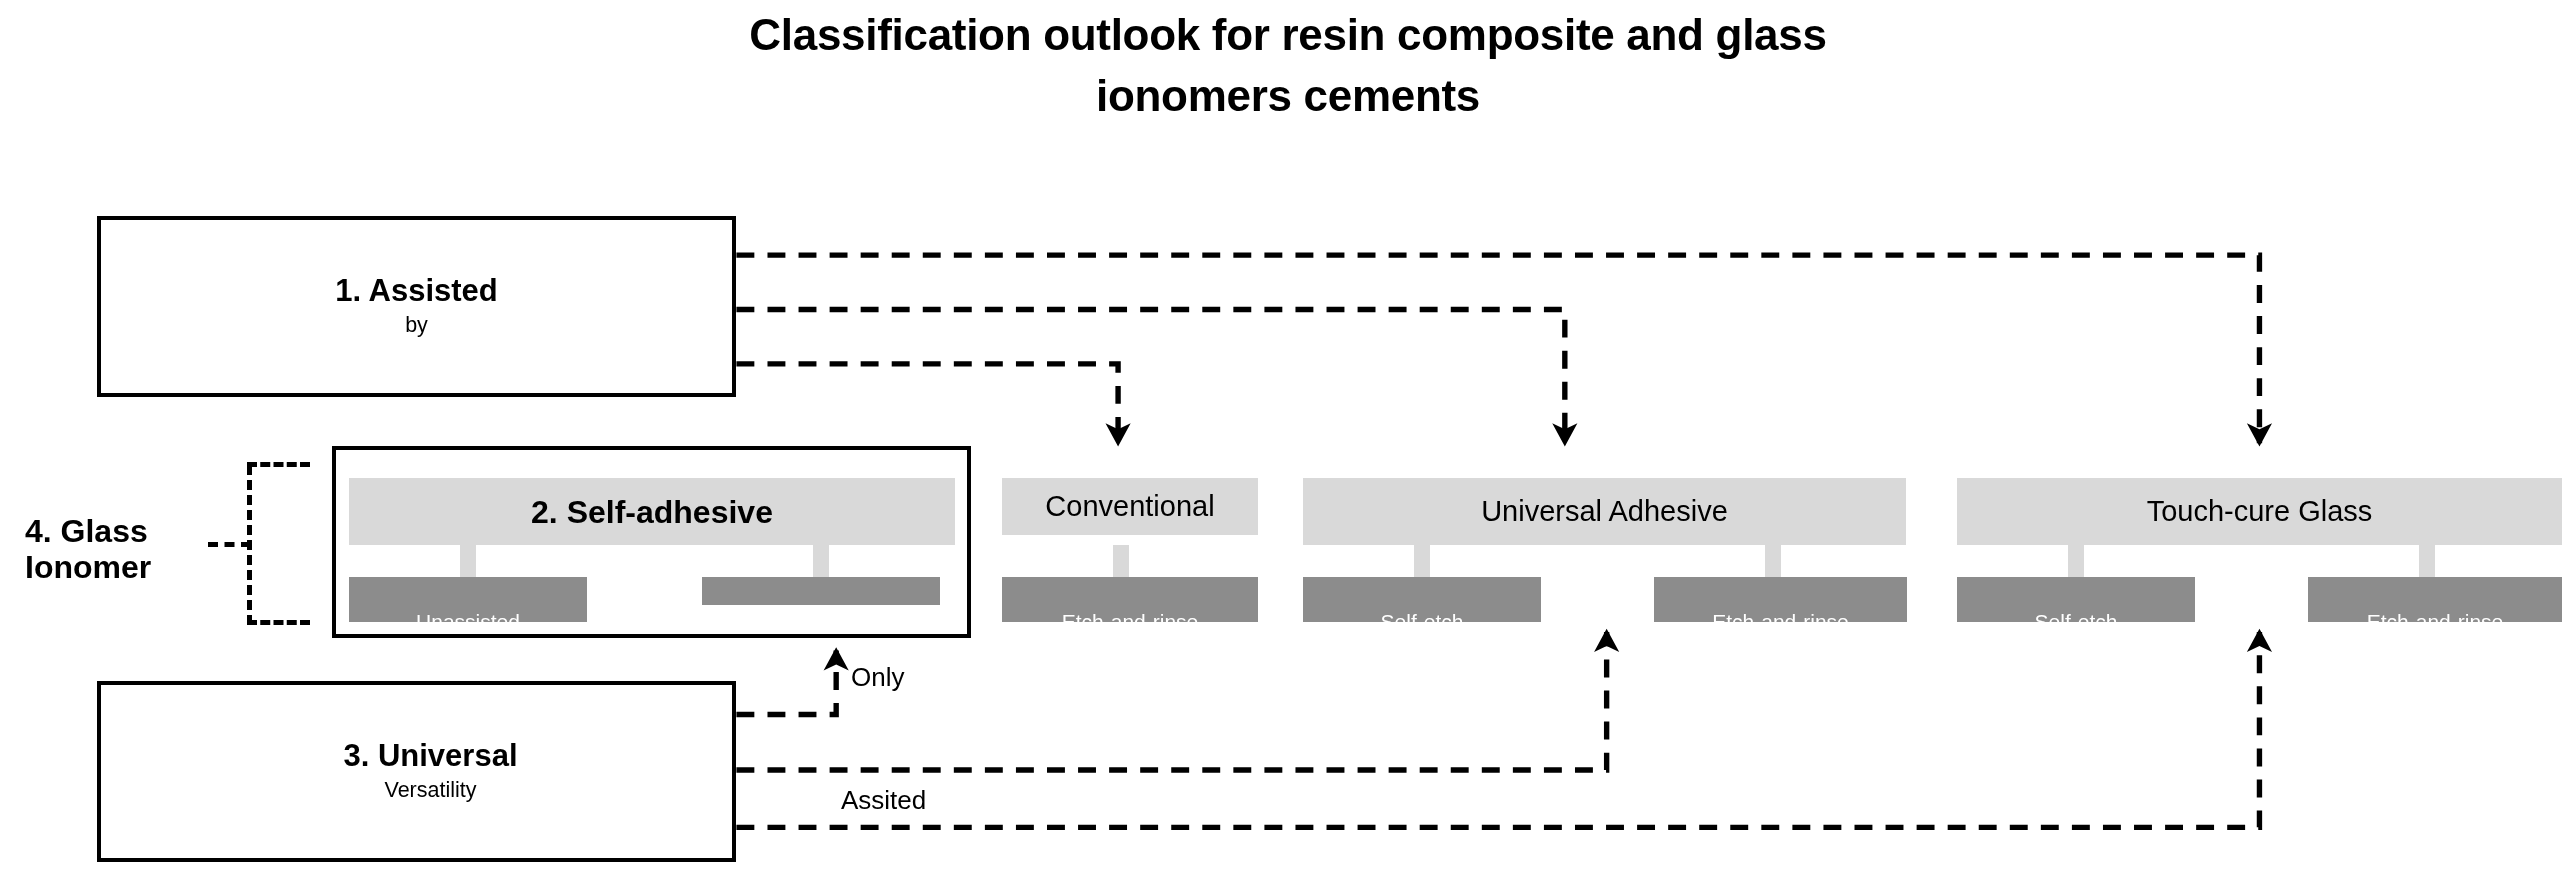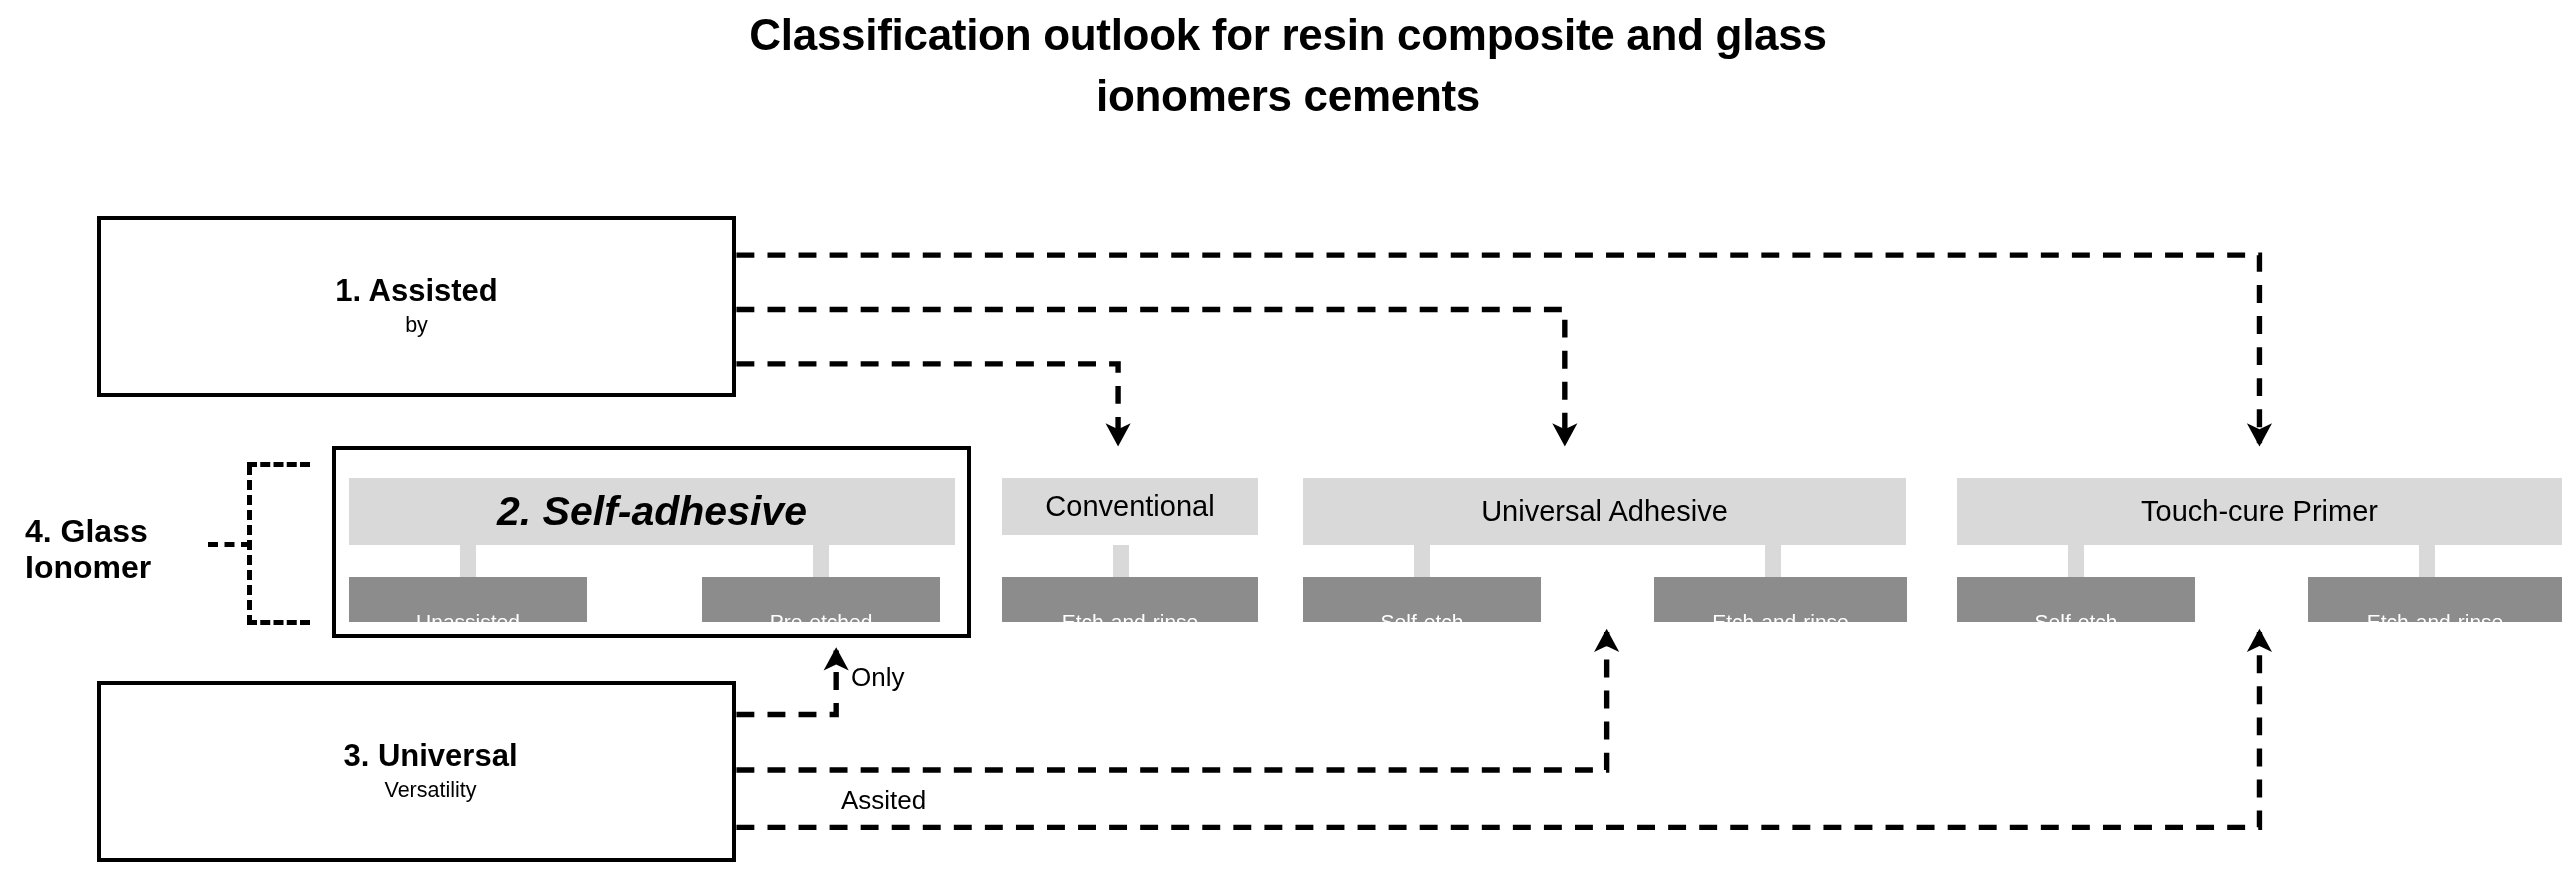--- a/index.html
+++ b/index.html
@@ -66,21 +66,21 @@
     justify-content:center;
     box-sizing:border-box;
   }
   .group .ghead .glabel{
     font-size:29px;
     line-height:1;
     text-align:center;
     color:#000000;
     white-space:nowrap;
   }
-  .group.bold .ghead .glabel{font-weight:bold;font-size:41px;font-style:italic;}
+  .group.bold .ghead .glabel{font-weight:bold;font-size:32px;}
   .group .gchild{
     position:absolute;
     background:#8c8c8c;
     display:flex;
     align-items:center;
     justify-content:center;
     box-sizing:border-box;
   }
   .group .gchild .clabel{
     font-size:21px;
@@ -173,21 +173,21 @@
 
   <div class="group bold" id="grp-selfadh" style="left:349px; top:478px; width:606px; height:143px;">
     <div class="ghead" style="width:606px; height:67px;">
       <span class="glabel">2. Self-adhesive</span>
     </div>
     <div class="gconn" style="left:111px; top:67px; width:15.5px; height:38px;"></div>
     <div class="gconn" style="left:464px; top:67px; width:15.5px; height:38px;"></div>
     <div class="gchild" style="left:0px; top:99px; width:238px; height:45px;">
       <span class="clabel">Unassisted</span>
     </div>
-    <div class="gchild" style="left:353px; top:99px; width:238px; height:45px;">
+    <div class="gchild" style="left:353px; top:99px; width:238px; height:28px;">
       <span class="clabel">Pre-etched</span>
     </div>
   </div>
 
   <div class="group" id="grp-conv" style="left:1002px; top:478px; width:256px; height:143px;">
     <div class="ghead" style="width:256px; height:57px;">
       <span class="glabel">Conventional</span>
     </div>
     <div class="gconn" style="left:111px; top:67px; width:15.5px; height:38px;"></div>
     <div class="gchild" style="left:0px; top:99px; width:256px; height:45px;">
@@ -204,21 +204,21 @@
     <div class="gchild" style="left:0px; top:99px; width:238px; height:45px;">
       <span class="clabel">Self-etch</span>
     </div>
     <div class="gchild" style="left:351px; top:99px; width:253px; height:45px;">
       <span class="clabel">Etch-and-rinse</span>
     </div>
   </div>
 
   <div class="group" id="grp-tcp" style="left:1957px; top:478px; width:605px; height:143px;">
     <div class="ghead" style="width:605px; height:67px;">
-      <span class="glabel">Touch-cure Primer</span>
+      <span class="glabel">Touch-cure Glass</span>
     </div>
     <div class="gconn" style="left:111px; top:67px; width:15.5px; height:38px;"></div>
     <div class="gconn" style="left:462px; top:67px; width:15.5px; height:38px;"></div>
     <div class="gchild" style="left:0px; top:99px; width:238px; height:45px;">
       <span class="clabel">Self-etch</span>
     </div>
     <div class="gchild" style="left:351px; top:99px; width:254px; height:45px;">
       <span class="clabel">Etch-and-rinse</span>
     </div>
   </div>

